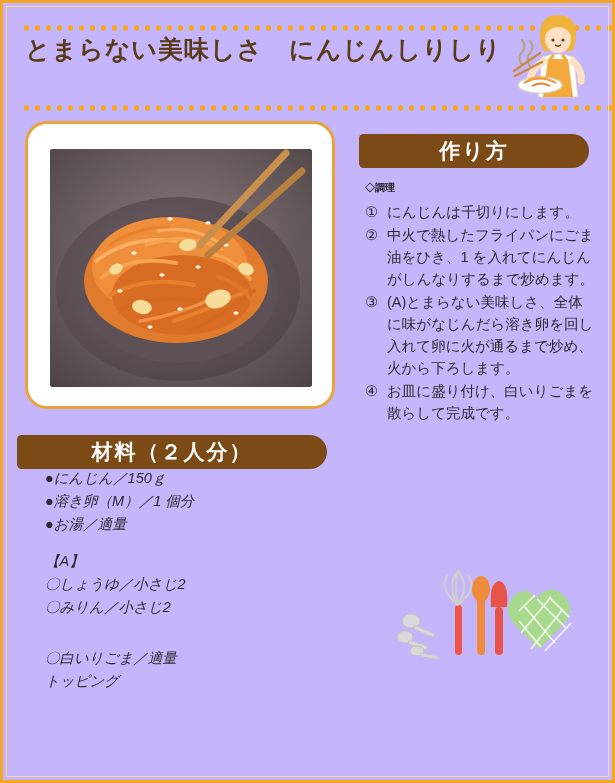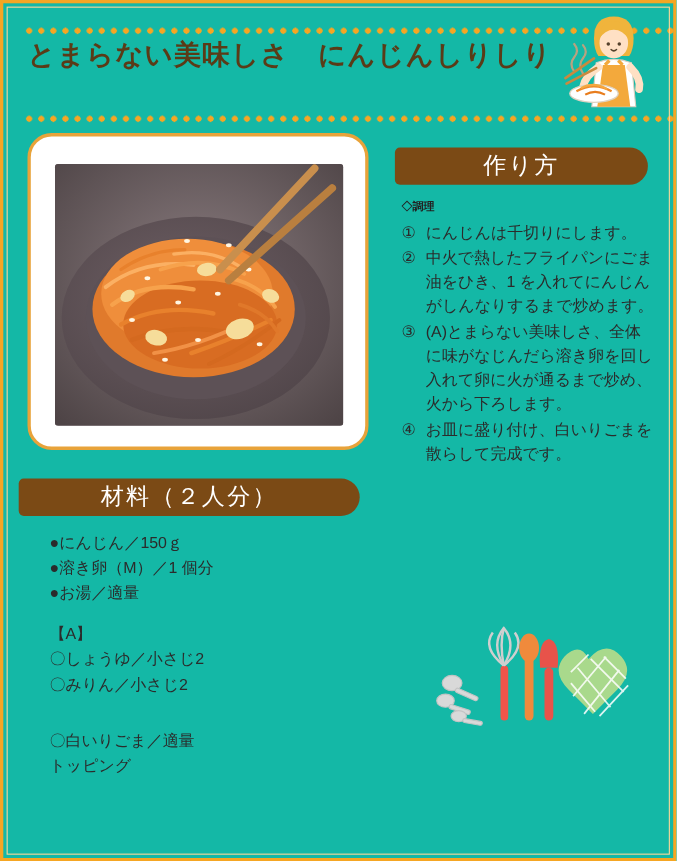--- a/index.html
+++ b/index.html
@@ -12,21 +12,21 @@
     background: #ffffff;
     font-family: "Liberation Sans", sans-serif;
     overflow: hidden;
   }
   .page {
     position: relative;
     width: 615px;
     height: 783px;
     box-sizing: border-box;
     border: 3px solid #f5a623;
-    background: #14b8a6;
+    background: #c4b5fd;
   }
   .page::after {
     content: "";
     position: absolute;
     inset: 3px;
     border: 1px solid #fbd89a;
     pointer-events: none;
   }
 
   
@@ -91,21 +91,21 @@
     background: #6b5f63;
   }
   .photo svg { display: block; }
 
   
   .banner {
     position: absolute;
     background: #7b4a15;
     color: #ffffff;
     font-size: 21px;
-    font-weight: normal;
+    font-weight: bold;
     text-align: center;
     letter-spacing: 2px;
     border-radius: 6px 22px 22px 6px;
     line-height: 34px;
     height: 34px;
   }
   .banner-ingredients {
     left: 14px;
     top: 432px;
     width: 310px;
@@ -113,25 +113,26 @@
   .banner-steps {
     left: 356px;
     top: 131px;
     width: 230px;
   }
 
   
   .ingredients {
     position: absolute;
     left: 42px;
-    top: 480px;
+    top: 464px;
     width: 300px;
     font-size: 14.5px;
     color: #2b2b2b;
     line-height: 23px;
+    font-style: italic;
   }
   .ing-line { white-space: nowrap; }
   .ing-blank { height: 14px; }
 
   
   .steps-head {
     position: absolute;
     left: 362px;
     top: 178px;
     font-size: 10px;

